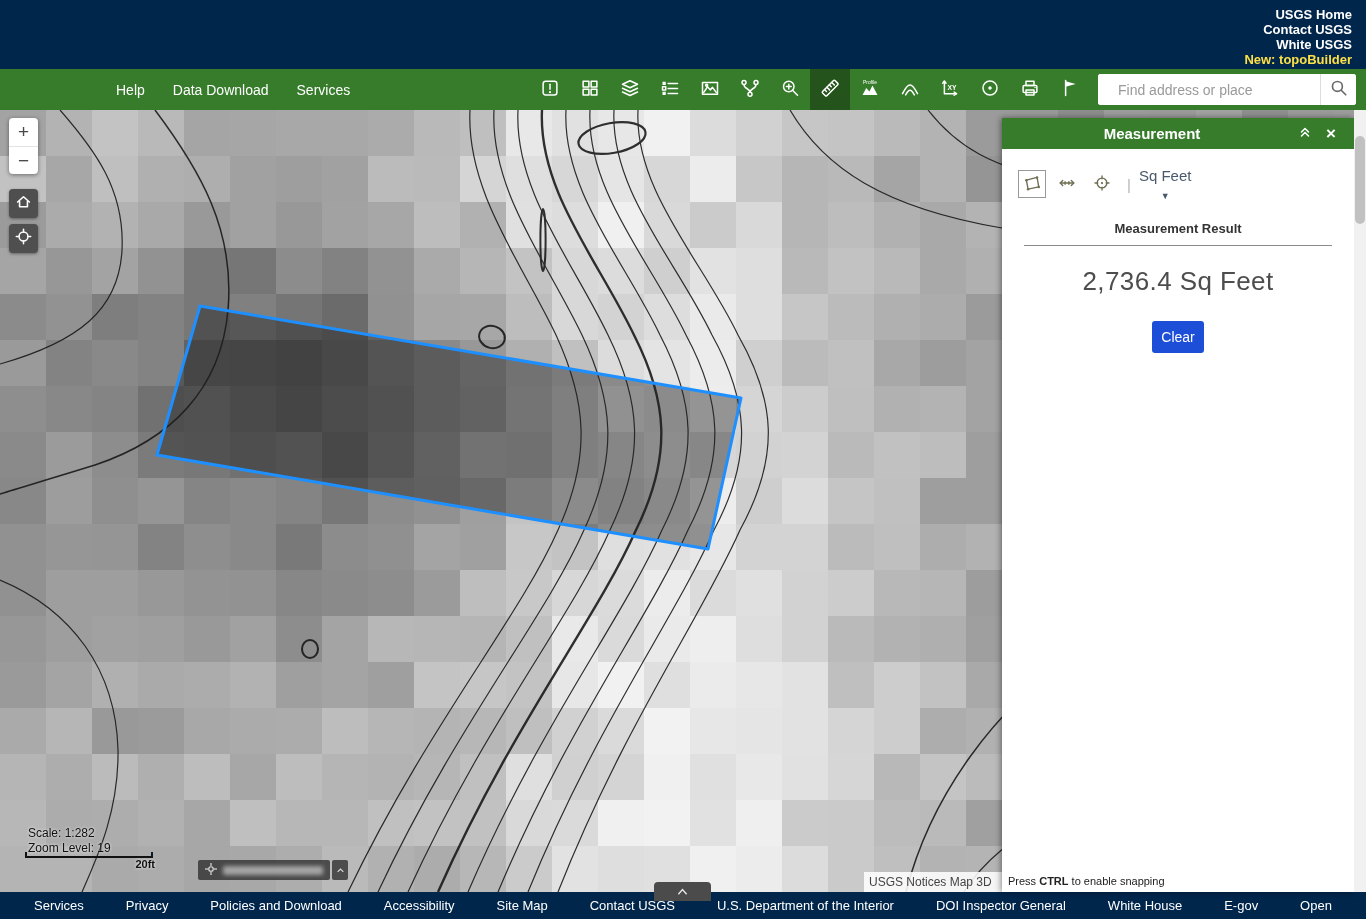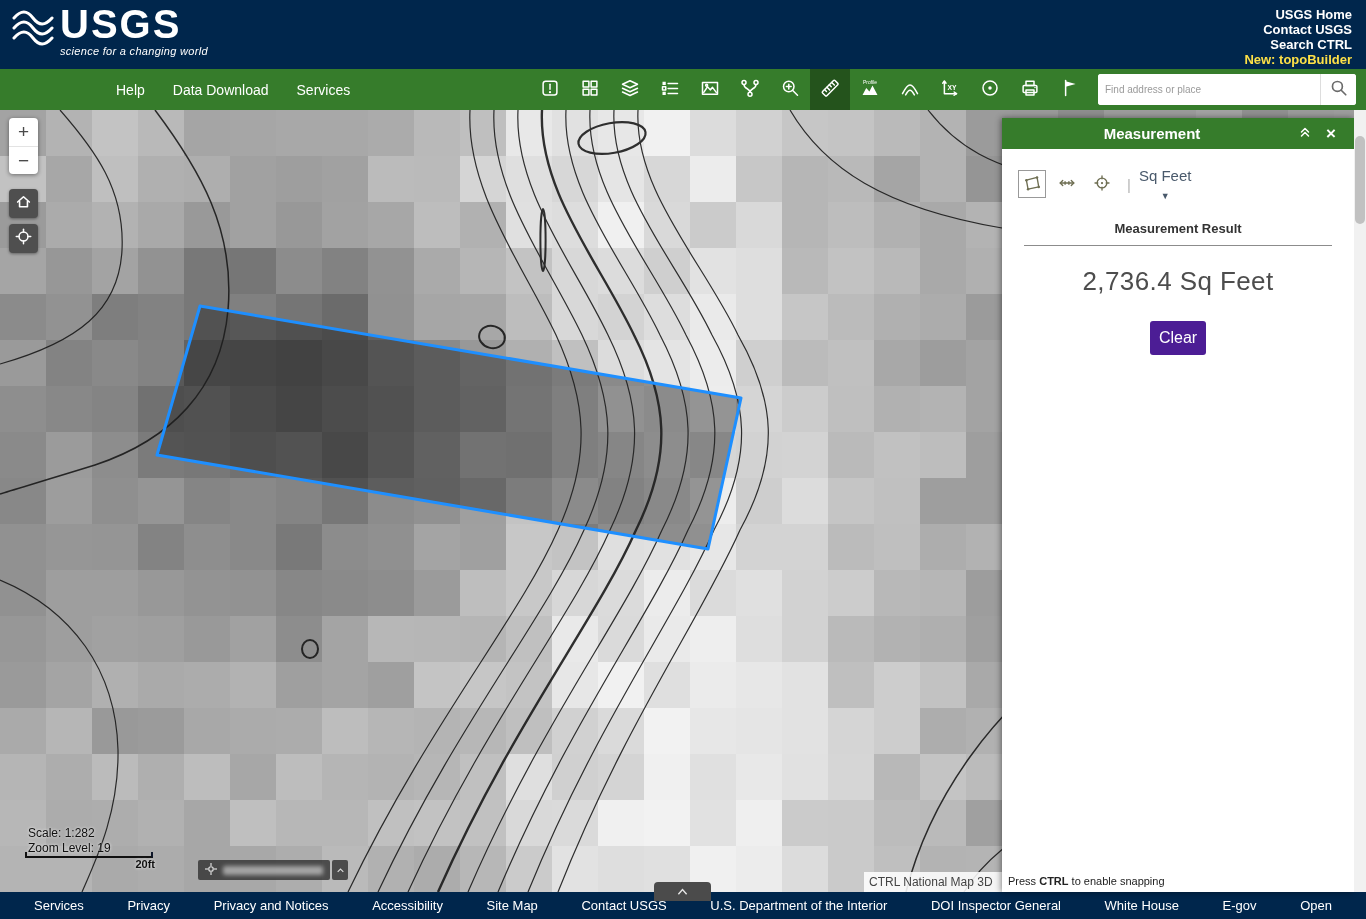--- a/index.html
+++ b/index.html
@@ -18,21 +18,21 @@
   .hlink.new { color:#fde047; }
 
   
   .toolbar { position:absolute; top:69px; left:0; right:0; height:41px; background:#367C2B; z-index:30; }
   .menu { position:absolute; left:116px; top:0; height:41px; display:flex; align-items:center; gap:28px; }
   .menu-item { color:#fff; font-size:14px; cursor:pointer; white-space:nowrap; }
   .tools { position:absolute; left:530px; top:0; height:41px; display:flex; align-items:center; }
   .tbtn { width:40px; height:41px; border:none; background:transparent; display:flex; align-items:center; justify-content:center; cursor:pointer; }
   .tbtn.active { background:rgba(0,0,0,0.33); }
   .search { position:absolute; right:10px; top:5px; width:258px; height:31px; background:#fff; border-radius:3px; display:flex; overflow:hidden; }
-  .search input { flex:1; border:none; outline:none; padding:0 7px; font-size:10px; color:#333; font-family:"Liberation Sans",sans-serif; }
+  .search input { flex:1; border:none; outline:none; padding:0 20px; font-size:14px; color:#333; font-family:"Liberation Sans",sans-serif; }
   .search input::placeholder { color:#9a9a9a; }
   .search-btn { width:36px; border:none; background:#fff; border-left:1px solid #ddd; cursor:pointer; display:flex; align-items:center; justify-content:center; }
 
   
   .map { position:absolute; top:110px; left:0; width:1366px; height:782px; overflow:hidden; background:#b5b5b5; }
   .map svg.terrain { position:absolute; top:0; left:0; }
   .zoomctl { position:absolute; left:9px; top:8px; width:29px; background:#fff; border-radius:4px; box-shadow:0 1px 4px rgba(0,0,0,.45); z-index:5; }
   .zbtn { width:29px; height:28px; font-size:19px; color:#4a4a4a; display:flex; align-items:center; justify-content:center; cursor:pointer; }
   .zbtn + .zbtn { border-top:1px solid #e3e3e3; }
   .sqbtn { position:absolute; left:9px; width:29px; height:29px; background:#4F4F4F; border-radius:4px; display:flex; align-items:center; justify-content:center; cursor:pointer; box-shadow:0 1px 3px rgba(0,0,0,.4); z-index:5; }
@@ -59,54 +59,39 @@
   .panel-body { position:relative; height:743px; }
   .ptools { display:flex; align-items:center; padding:18px 0 0 16px; }
   .ptool { width:28px; height:28px; margin-right:7px; border:1px solid transparent; background:#fff; display:flex; align-items:center; justify-content:center; cursor:pointer; }
   .ptool.selected { border-color:#999; }
   .unit-sep { color:#b5b5b5; font-size:15px; margin:0 8px 0 4px; }
   .unit { display:flex; align-items:center; gap:7px; color:#49596b; font-size:15px; cursor:pointer;flex-direction:column; }
   .caret { font-size:9px; color:#49596b; }
   .result-head { text-align:center; font-weight:bold; font-size:13px; color:#333; margin-top:20px; }
   .panel hr { border:none; border-top:1px solid #8c8c8c; margin:9px 22px 0 22px; }
   .result { text-align:center; font-size:26px; color:#4d4d4d; margin-top:20px; letter-spacing:.4px; }
-  .clearbtn { display:block; margin:24px auto 0 auto; border:none; background:#4c1d95; color:#fff; font-size:16px; padding:8px 9px; border-radius:3px; cursor:default; font-family:"Liberation Sans",sans-serif; }
+  .clearbtn { display:block; margin:24px auto 0 auto; border:none; background:#1d4ed8; color:#fff; font-size:14px; padding:8px 9px; border-radius:3px; cursor:default; font-family:"Liberation Sans",sans-serif; }
   .hint { position:absolute; bottom:5px; left:6px; font-size:11px; color:#222; }
 
   
   .scrollbar { position:absolute; right:0; top:110px; width:12px; height:782px; background:#f1f1f1; z-index:50; }
   .thumb { position:absolute; top:26px; left:1px; width:10px; height:88px; background:#c1c1c1; border-radius:5px; cursor:pointer; }
 
   
   .footer { position:absolute; bottom:0; left:0; right:0; height:27px; background:#00264C; display:flex; align-items:center; justify-content:space-between; padding:0 34px; z-index:30; }
   .flink { color:#fff; font-size:13px; cursor:pointer; white-space:nowrap; }
 </style>
 </head>
 <body>
 
 <div class="header">
-  <div class="logo">
-    <span class="logo-waves">
-      <svg width="42" height="40" viewBox="0 0 42 40">
-        <g fill="none" stroke="#fff" stroke-width="3" stroke-linecap="round">
-          <path d="M2 10 C9 2 15 2 21 10 S33 18 40 10"></path>
-          <path d="M2 20 C9 12 15 12 21 20 S33 28 40 20"></path>
-          <path d="M2 30 C9 22 15 22 21 30 S33 38 40 30"></path>
-        </g>
-      </svg>
-    </span>
-    <span class="logo-text-block">
-      <div class="logo-usgs">USGS</div>
-      <div class="logo-tagline">science for a changing world</div>
-    </span>
-  </div>
   <div class="header-links">
     <div class="hlink">USGS Home</div>
       <div class="hlink">Contact USGS</div>
-      <div class="hlink">Search CTRL</div>
+      <div class="hlink">White USGS</div>
       <div class="hlink new">New: topoBuilder</div>
   </div>
 </div>
 
 <div class="toolbar">
   <div class="menu">
       <div class="menu-item">Help</div>
       <div class="menu-item">Data Download</div>
       <div class="menu-item">Services</div>
     </div>
@@ -847,21 +832,21 @@
       </span>
       <div class="coordblur"></div>
     </div>
     <div class="coordtoggle">
       <svg width="9" height="9" viewBox="0 0 16 16">
           <path d="M3 10.5 8 5.5l5 5" fill="none" stroke="#ddd" stroke-width="2"></path>
         </svg>
     </div>
   </div>
 
-  <div class="attribution">CTRL National Map 3D</div>
+  <div class="attribution">USGS Notices Map 3D</div>
 </div>
 
 <div class="pulltab">
   <svg width="11" height="9" viewBox="0 0 16 12">
       <path d="M2 10 8 3l6 7" fill="none" stroke="#e6e6e6" stroke-width="2"></path>
     </svg>
 </div>
 
 <div class="panel">
   <div class="panel-header">
@@ -931,21 +916,21 @@
   </div>
 </div>
 
 <div class="scrollbar">
   <div class="thumb"></div>
 </div>
 
 <div class="footer">
     <div class="flink">Services</div>
     <div class="flink">Privacy</div>
-    <div class="flink">Privacy and Notices</div>
+    <div class="flink">Policies and Download</div>
     <div class="flink">Accessibility</div>
     <div class="flink">Site Map</div>
     <div class="flink">Contact USGS</div>
     <div class="flink">U.S. Department of the Interior</div>
     <div class="flink">DOI Inspector General</div>
     <div class="flink">White House</div>
     <div class="flink">E-gov</div>
     <div class="flink">Open</div>
   </div>
 

